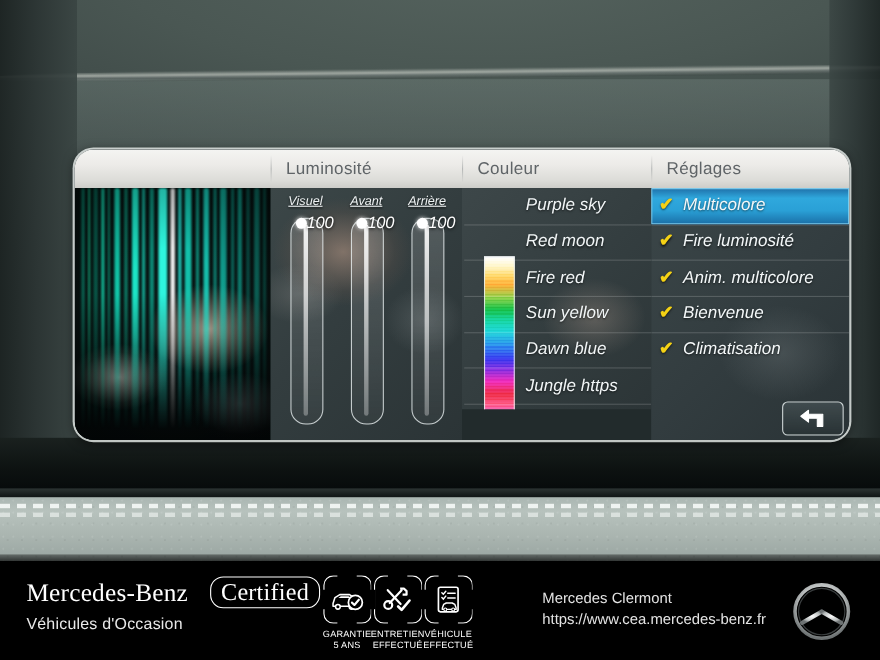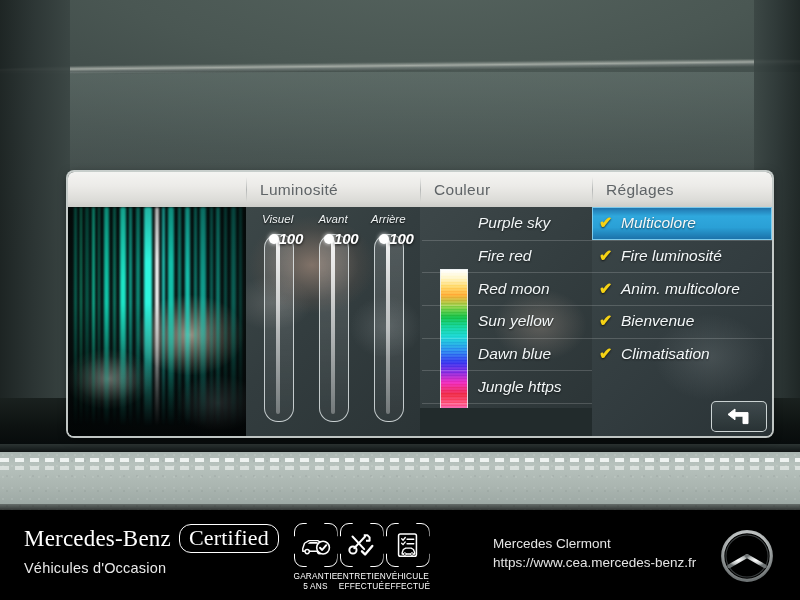--- a/index.html
+++ b/index.html
@@ -69,25 +69,24 @@
     filter:blur(.4px);
   }
   .leather-shadow{
     position:absolute;left:0;top:504px;width:800px;height:12px;
     background:linear-gradient(to bottom, rgba(0,0,0,.35), #000);
   }
 
   
   #display{
     position:absolute;left:68px;top:136px;width:704px;height:264px;
-    border-radius:6px;
+    border-radius:17px;
     background:#222b2c;
     box-shadow:0 0 0 2px rgba(224,230,228,.85), 0 2px 10px rgba(0,0,0,.55);
     overflow:hidden;
-    margin-top:36px;
   }
 
   
   .hdr{
     position:absolute;left:0;top:0;width:704px;height:35px;
     background:linear-gradient(to bottom,#f4f4f2 0%, #ecebe8 40%, #dcdcd8 80%, #cdcdc9 100%);
     display:flex;
   }
   .hdr-cell{
     position:relative;height:35px;display:flex;align-items:center;
@@ -139,21 +138,21 @@
       radial-gradient(ellipse 78px 60px at 66px 58px, rgba(203,164,142,.50) 0%, rgba(120,95,82,.18) 60%, rgba(0,0,0,0) 82%),
       radial-gradient(ellipse 46px 40px at 140px 120px, rgba(170,176,178,.22) 0%, rgba(0,0,0,0) 78%),
       radial-gradient(ellipse 50px 34px at 26px 96px, rgba(196,186,180,.20) 0%, rgba(0,0,0,0) 80%);
   }
   .slider-labels{
     position:absolute;left:0;top:6px;width:174px;display:flex;
     justify-content:space-around;padding:0 4px;box-sizing:border-box;
   }
   .sl-lab{
     font-size:11.5px;font-style:italic;color:#eef2f3;
-    text-shadow:0 1px 2px rgba(0,0,0,.75);width:52px;text-align:center;
+    text-shadow:0 1px 2px rgba(0,0,0,.75);width:52px;text-align:center;text-decoration:underline;
   }
   .sliders{
     position:absolute;left:0;top:23px;width:174px;height:200px;display:flex;
     justify-content:space-around;padding:0 4px;box-sizing:border-box;
   }
   .slider{position:relative;width:52px;height:196px;}
   .sl-track{
     position:absolute;left:12px;top:4px;width:28px;height:186px;
     border:1px solid rgba(236,242,243,.78);border-radius:14px;
     background:linear-gradient(to bottom, rgba(255,255,255,.16), rgba(255,255,255,.03));
@@ -162,21 +161,21 @@
     position:absolute;left:24px;top:10px;width:4px;height:174px;
     background:linear-gradient(to bottom, rgba(255,255,255,.92), rgba(255,255,255,.30));
     border-radius:2px;
   }
   .sl-knob{
     position:absolute;left:17px;top:4px;width:10px;height:10px;border-radius:50%;
     background:#fff;box-shadow:0 0 4px rgba(255,255,255,.9);
   }
   .sl-val{
     position:absolute;left:27px;top:0px;
-    font-size:15px;font-style:italic;font-weight:700;color:#ffffff;
+    font-size:15px;font-style:italic;font-weight:400;color:#ffffff;
     text-shadow:0 1px 3px rgba(0,0,0,.85);
     letter-spacing:-.2px;
   }
 
   
   .col-color{
     position:relative;width:172px;height:201px;overflow:hidden;
     background:linear-gradient(135deg,#3d4749 0%,#343e40 50%,#2c3537 100%);
   }
   .col-color .ghost{
@@ -246,21 +245,21 @@
     background:linear-gradient(to bottom, rgba(80,92,95,.55), rgba(40,50,52,.75));
     display:flex;align-items:center;justify-content:center;
   }
 
   
   #banner{
     position:absolute;left:0;top:510px;width:800px;height:90px;background:#000;
   }
   .mb-left{position:absolute;left:24px;top:14px;}
   .mb-title{
-    display:flex;align-items:center;gap:8px;
+    display:flex;align-items:center;gap:20px;
     font-family:"Liberation Serif",serif;color:#fff;font-size:23px;letter-spacing:.2px;
   }
   .mb-cert{
     border:1.4px solid #fff;border-radius:12px;padding:0px 9px 2px 9px;
     font-family:"Liberation Serif",serif;font-size:22px;line-height:1.15;
   }
   .mb-sub{
     margin-top:7px;color:#e9e9e9;font-size:14.5px;letter-spacing:.2px;
   }
   .badges{position:absolute;left:293px;top:13px;display:flex;gap:1px;}
@@ -368,22 +367,22 @@
               <div class="sl-val">100</div>
             </div>
           </div>
       </div>
 
       <div class="col-color">
         <div class="ghost"></div>
         <div class="grad-strip"></div>
         <div class="color-list" id="color-list">
             <div class="c-item">Purple sky</div>
+            <div class="c-item">Red moon</div>
             <div class="c-item">Fire red</div>
-            <div class="c-item">Red moon</div>
             <div class="c-item">Sun yellow</div>
             <div class="c-item">Dawn blue</div>
             <div class="c-item">Jungle https</div>
             <div class="c-item active">Glacier blue</div>
           </div>
 
       </div>
 
       <div class="col-set">
         <div class="ghost"></div>

